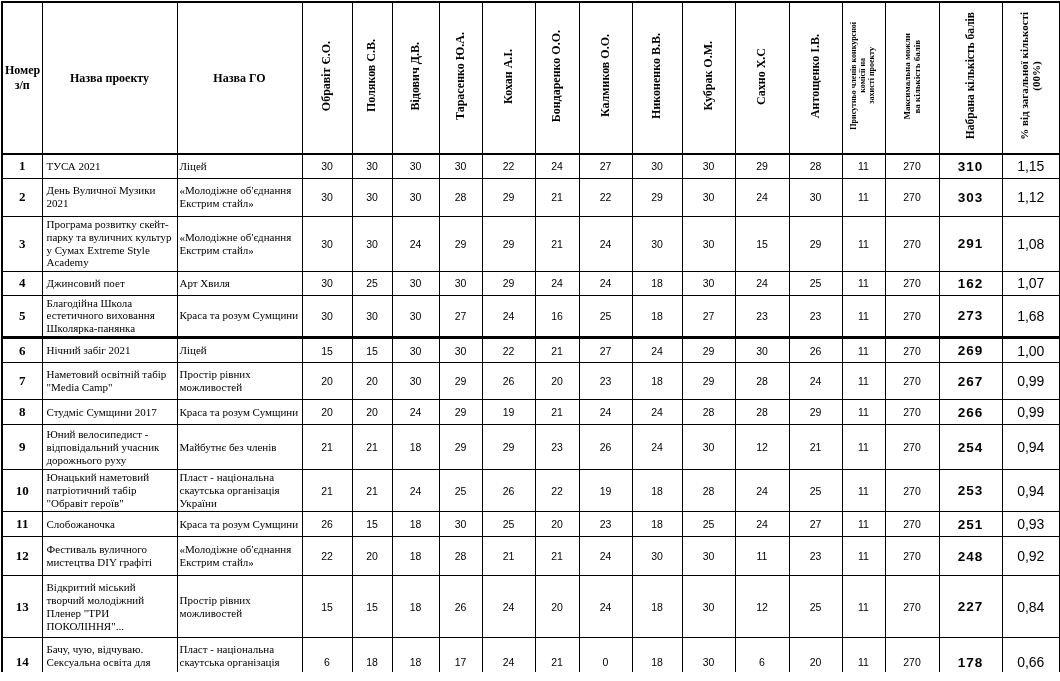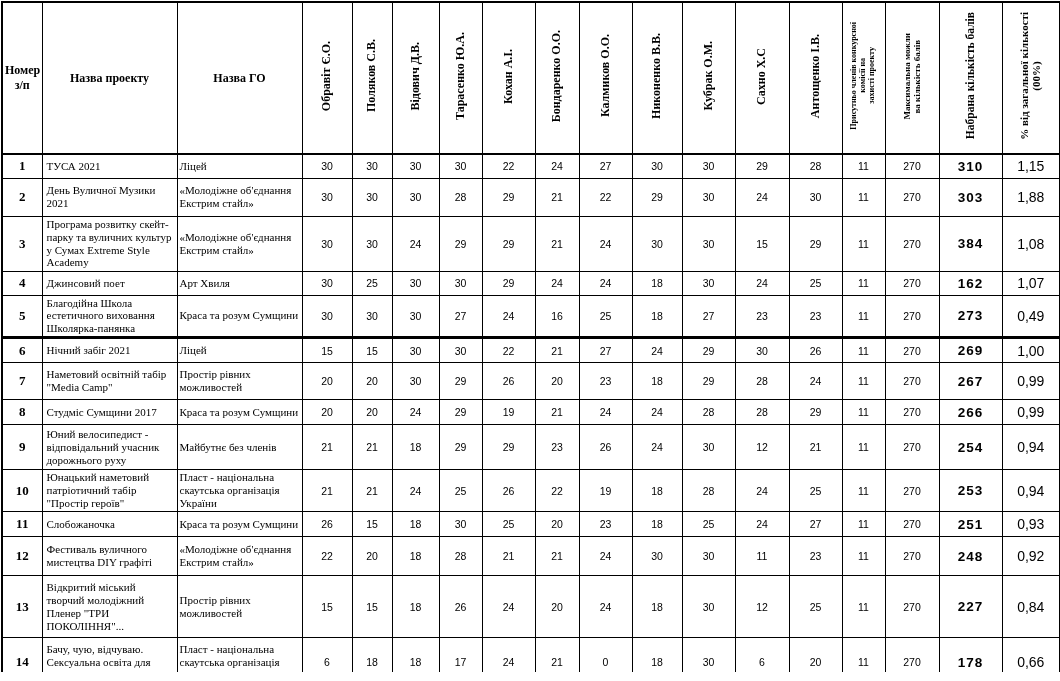--- a/index.html
+++ b/index.html
@@ -108,40 +108,40 @@
           <td class="c-score">29</td>
           <td class="c-score">21</td>
           <td class="c-score">22</td>
           <td class="c-score">29</td>
           <td class="c-score">30</td>
           <td class="c-score">24</td>
           <td class="c-score">30</td>
           <td class="c-present">11</td>
           <td class="c-max">270</td>
           <td class="c-total">303</td>
-          <td class="c-pct">1,88</td>
+          <td class="c-pct">1,12</td>
         </tr>
         <tr style="height: 55px;">
           <td class="c-num">3</td>
           <td class="c-project">Програма розвитку скейт-парку та вуличних культур у Сумах Extreme Style Academy</td>
           <td class="c-org">«Молодіжне об'єднання Екстрим стайл»</td>
           <td class="c-score">30</td>
           <td class="c-score">30</td>
           <td class="c-score">24</td>
           <td class="c-score">29</td>
           <td class="c-score">29</td>
           <td class="c-score">21</td>
           <td class="c-score">24</td>
           <td class="c-score">30</td>
           <td class="c-score">30</td>
           <td class="c-score">15</td>
           <td class="c-score">29</td>
           <td class="c-present">11</td>
           <td class="c-max">270</td>
-          <td class="c-total">384</td>
+          <td class="c-total">291</td>
           <td class="c-pct">1,08</td>
         </tr>
         <tr style="height: 24px;">
           <td class="c-num">4</td>
           <td class="c-project">Джинсовий поет</td>
           <td class="c-org">Арт Хвиля</td>
           <td class="c-score">30</td>
           <td class="c-score">25</td>
           <td class="c-score">30</td>
           <td class="c-score">30</td>
@@ -168,21 +168,21 @@
           <td class="c-score">24</td>
           <td class="c-score">16</td>
           <td class="c-score">25</td>
           <td class="c-score">18</td>
           <td class="c-score">27</td>
           <td class="c-score">23</td>
           <td class="c-score">23</td>
           <td class="c-present">11</td>
           <td class="c-max">270</td>
           <td class="c-total">273</td>
-          <td class="c-pct">0,49</td>
+          <td class="c-pct">1,68</td>
         </tr>
         <tr class="cutoff-top" style="height: 25px;">
           <td class="c-num">6</td>
           <td class="c-project">Нічний забіг 2021</td>
           <td class="c-org">Ліцей</td>
           <td class="c-score">15</td>
           <td class="c-score">15</td>
           <td class="c-score">30</td>
           <td class="c-score">30</td>
           <td class="c-score">22</td>
@@ -252,21 +252,21 @@
           <td class="c-score">30</td>
           <td class="c-score">12</td>
           <td class="c-score">21</td>
           <td class="c-present">11</td>
           <td class="c-max">270</td>
           <td class="c-total">254</td>
           <td class="c-pct">0,94</td>
         </tr>
         <tr style="height: 40px;">
           <td class="c-num">10</td>
-          <td class="c-project">Юнацький наметовий патріотичний табір "Простір героїв"</td>
+          <td class="c-project">Юнацький наметовий патріотичний табір "Обравіт героїв"</td>
           <td class="c-org">Пласт - національна скаутська організація України</td>
           <td class="c-score">21</td>
           <td class="c-score">21</td>
           <td class="c-score">24</td>
           <td class="c-score">25</td>
           <td class="c-score">26</td>
           <td class="c-score">22</td>
           <td class="c-score">19</td>
           <td class="c-score">18</td>
           <td class="c-score">28</td>

